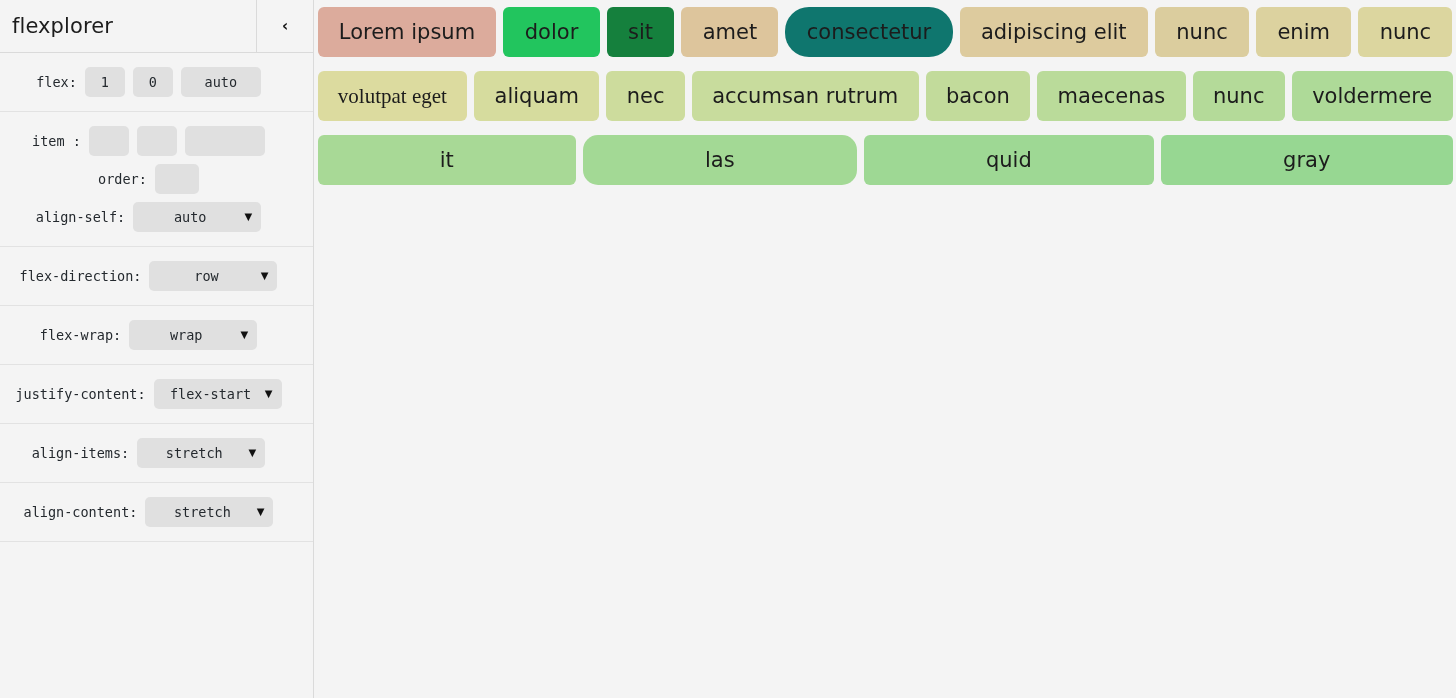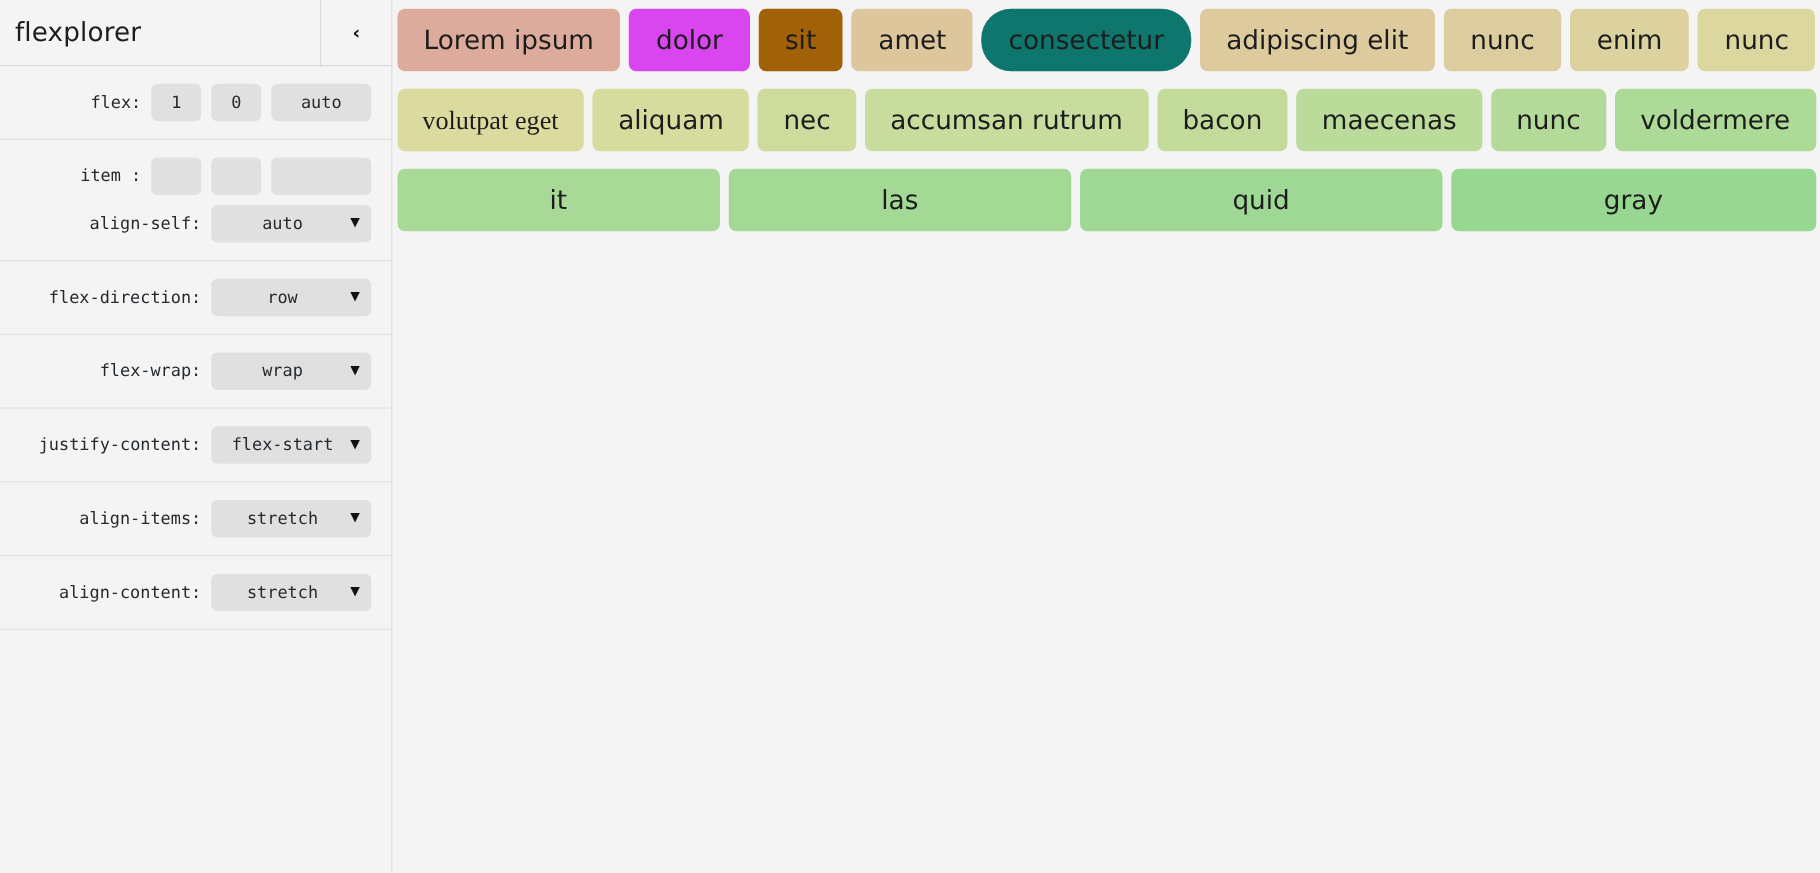--- a/index.html
+++ b/index.html
@@ -61,21 +61,21 @@
   }
 
   .sb-section {
     border-bottom: 1px solid #e2e2e2;
     padding: 10px 16px 10px 0;
     box-sizing: border-box;
   }
   .sb-row {
     display: flex;
     align-items: flex-start;
-    justify-content: flex-end;
+    justify-content: center;
     gap: 8px;
     padding: 4px 0;
   }
   .sb-label {
     font-family: "DejaVu Sans Mono", monospace;
     font-size: 13.5px;
     color: #24292e;
     line-height: 30px;
     white-space: nowrap;
   }
@@ -203,20 +203,24 @@
     </div>
 
     <div class="sb-section">
       <div class="sb-row">
         <span class="sb-label">item :</span>
         <input class="fld fld-sm" value="" style="">
         <input class="fld fld-sm" value="" style="">
         <input class="fld fld-md" value="" style="">
       </div>
       <div class="sb-row">
+        <span class="sb-label">order:</span>
+        <input class="fld fld-num" value="" style="">
+      </div>
+      <div class="sb-row">
         <span class="sb-label">align-self:</span>
         <span class="sel-wrap">
           <select class="sel">
             <option>auto</option>
           </select>
           <span class="caret">▼</span>
         </span>
       </div>
     </div>
 
@@ -281,24 +285,24 @@
       </div>
     </div>
 
   </div>
 
   <div id="main">
     <div id="flex-container">
         <div class="flex-item" style="background: rgb(220, 171, 156);">
           <span>Lorem ipsum</span>
         </div>
-        <div class="flex-item" style="background: #d946ef;">
+        <div class="flex-item" style="background: #22c55e;">
           <span>dolor</span>
         </div>
-        <div class="flex-item" style="background: #a16207;">
+        <div class="flex-item" style="background: #15803d;">
           <span>sit</span>
         </div>
         <div class="flex-item" style="background: rgb(221, 197, 156);">
           <span>amet</span>
         </div>
         <div class="flex-item" style="background: #0f766e; border-radius: 24px;">
           <span>consectetur</span>
         </div>
         <div class="flex-item" style="background: rgb(221, 203, 158);">
           <span>adipiscing elit</span>
@@ -332,21 +336,21 @@
         </div>
         <div class="flex-item" style="background: rgb(180, 218, 153);">
           <span>nunc</span>
         </div>
         <div class="flex-item" style="background: rgb(174, 218, 152);">
           <span>voldermere</span>
         </div>
         <div class="flex-item" style="background: rgb(168, 217, 150);">
           <span>it</span>
         </div>
-        <div class="flex-item" style="background: rgb(163, 217, 149);">
+        <div class="flex-item" style="background: rgb(163, 217, 149); border-radius: 15px;">
           <span>las</span>
         </div>
         <div class="flex-item" style="background: rgb(158, 216, 148);">
           <span>quid</span>
         </div>
         <div class="flex-item" style="background: rgb(151, 215, 146);">
           <span>gray</span>
         </div>
       </div>
   </div>

